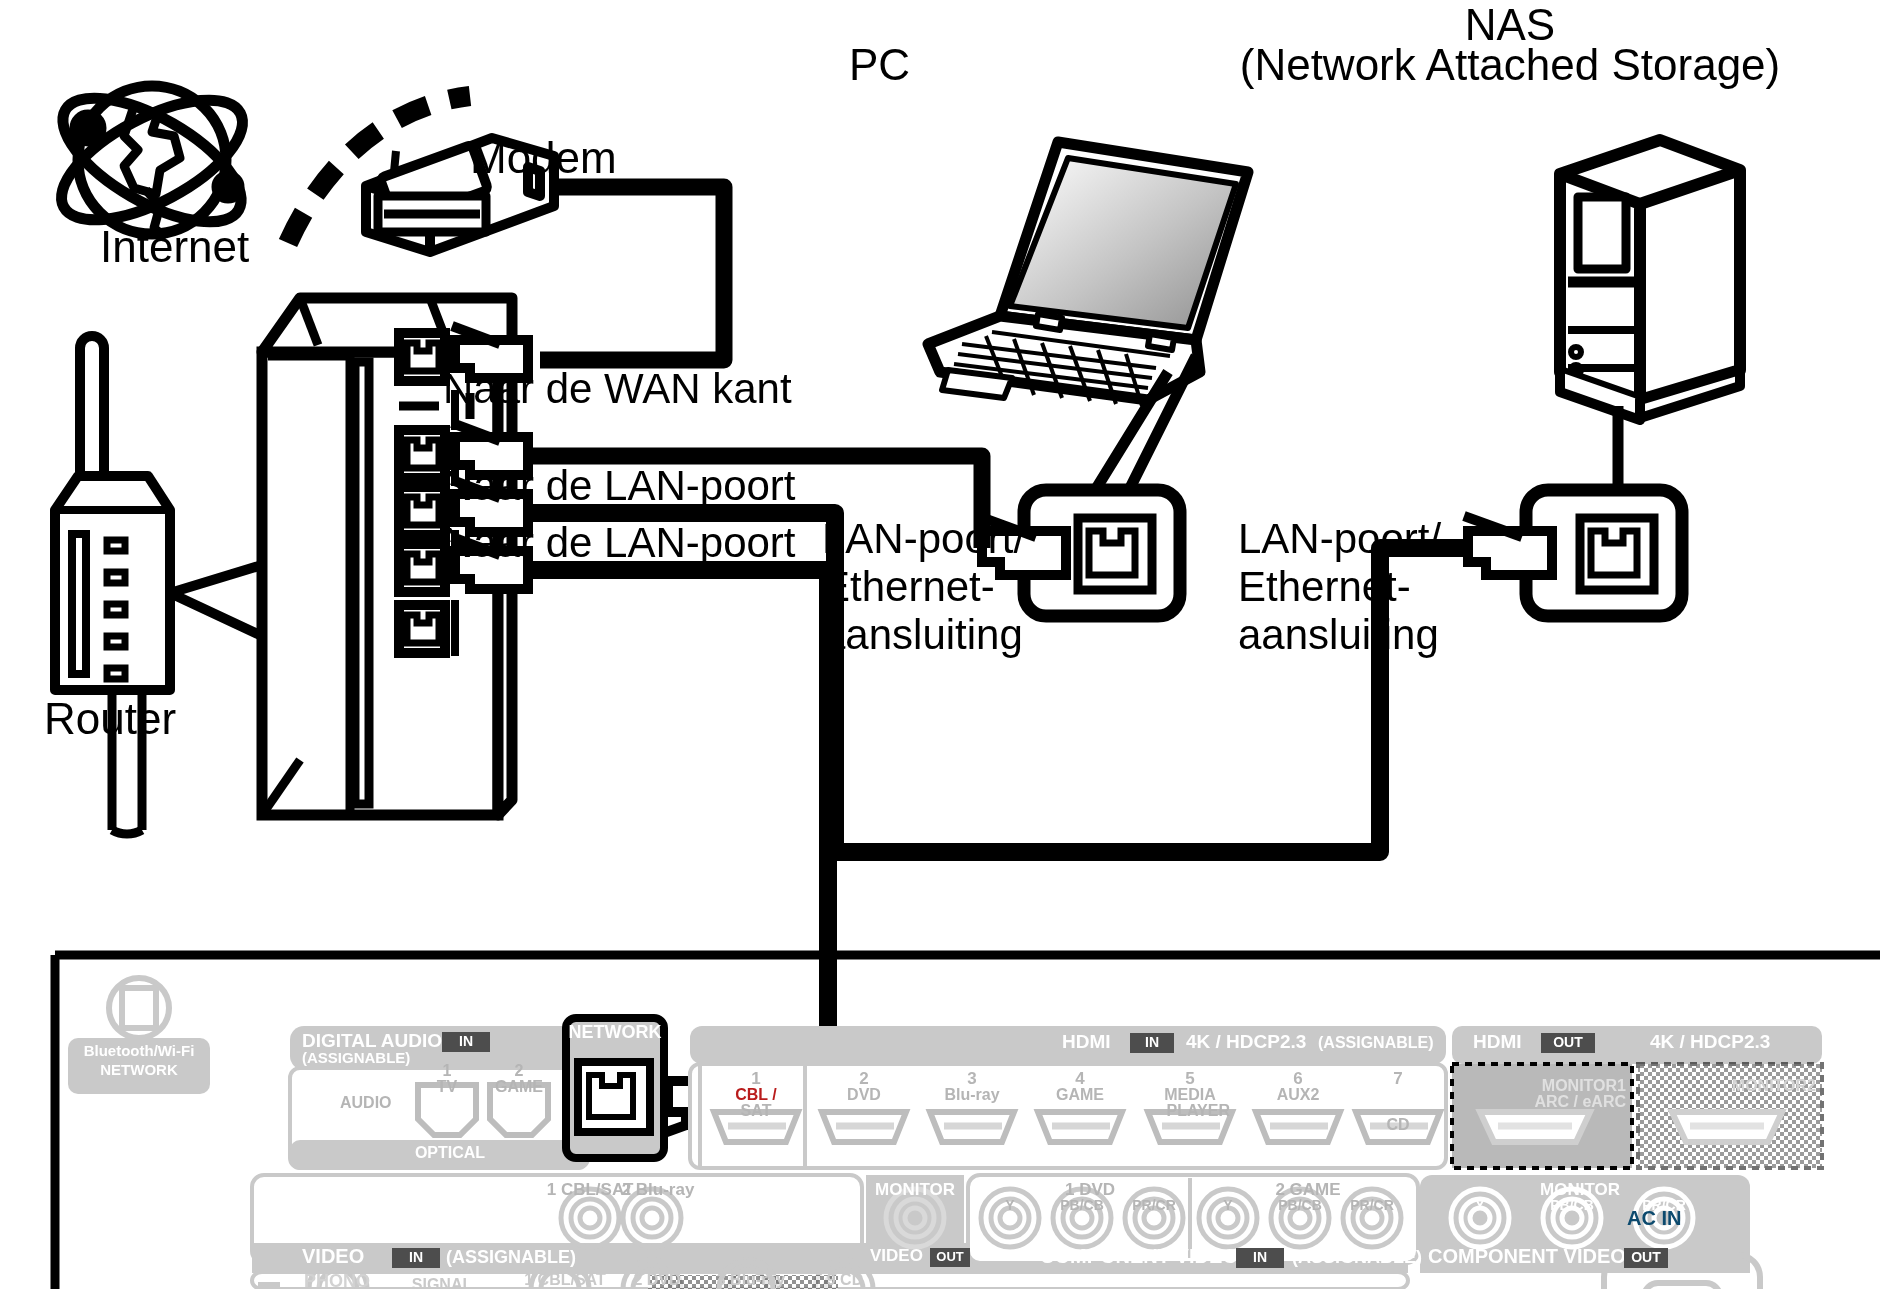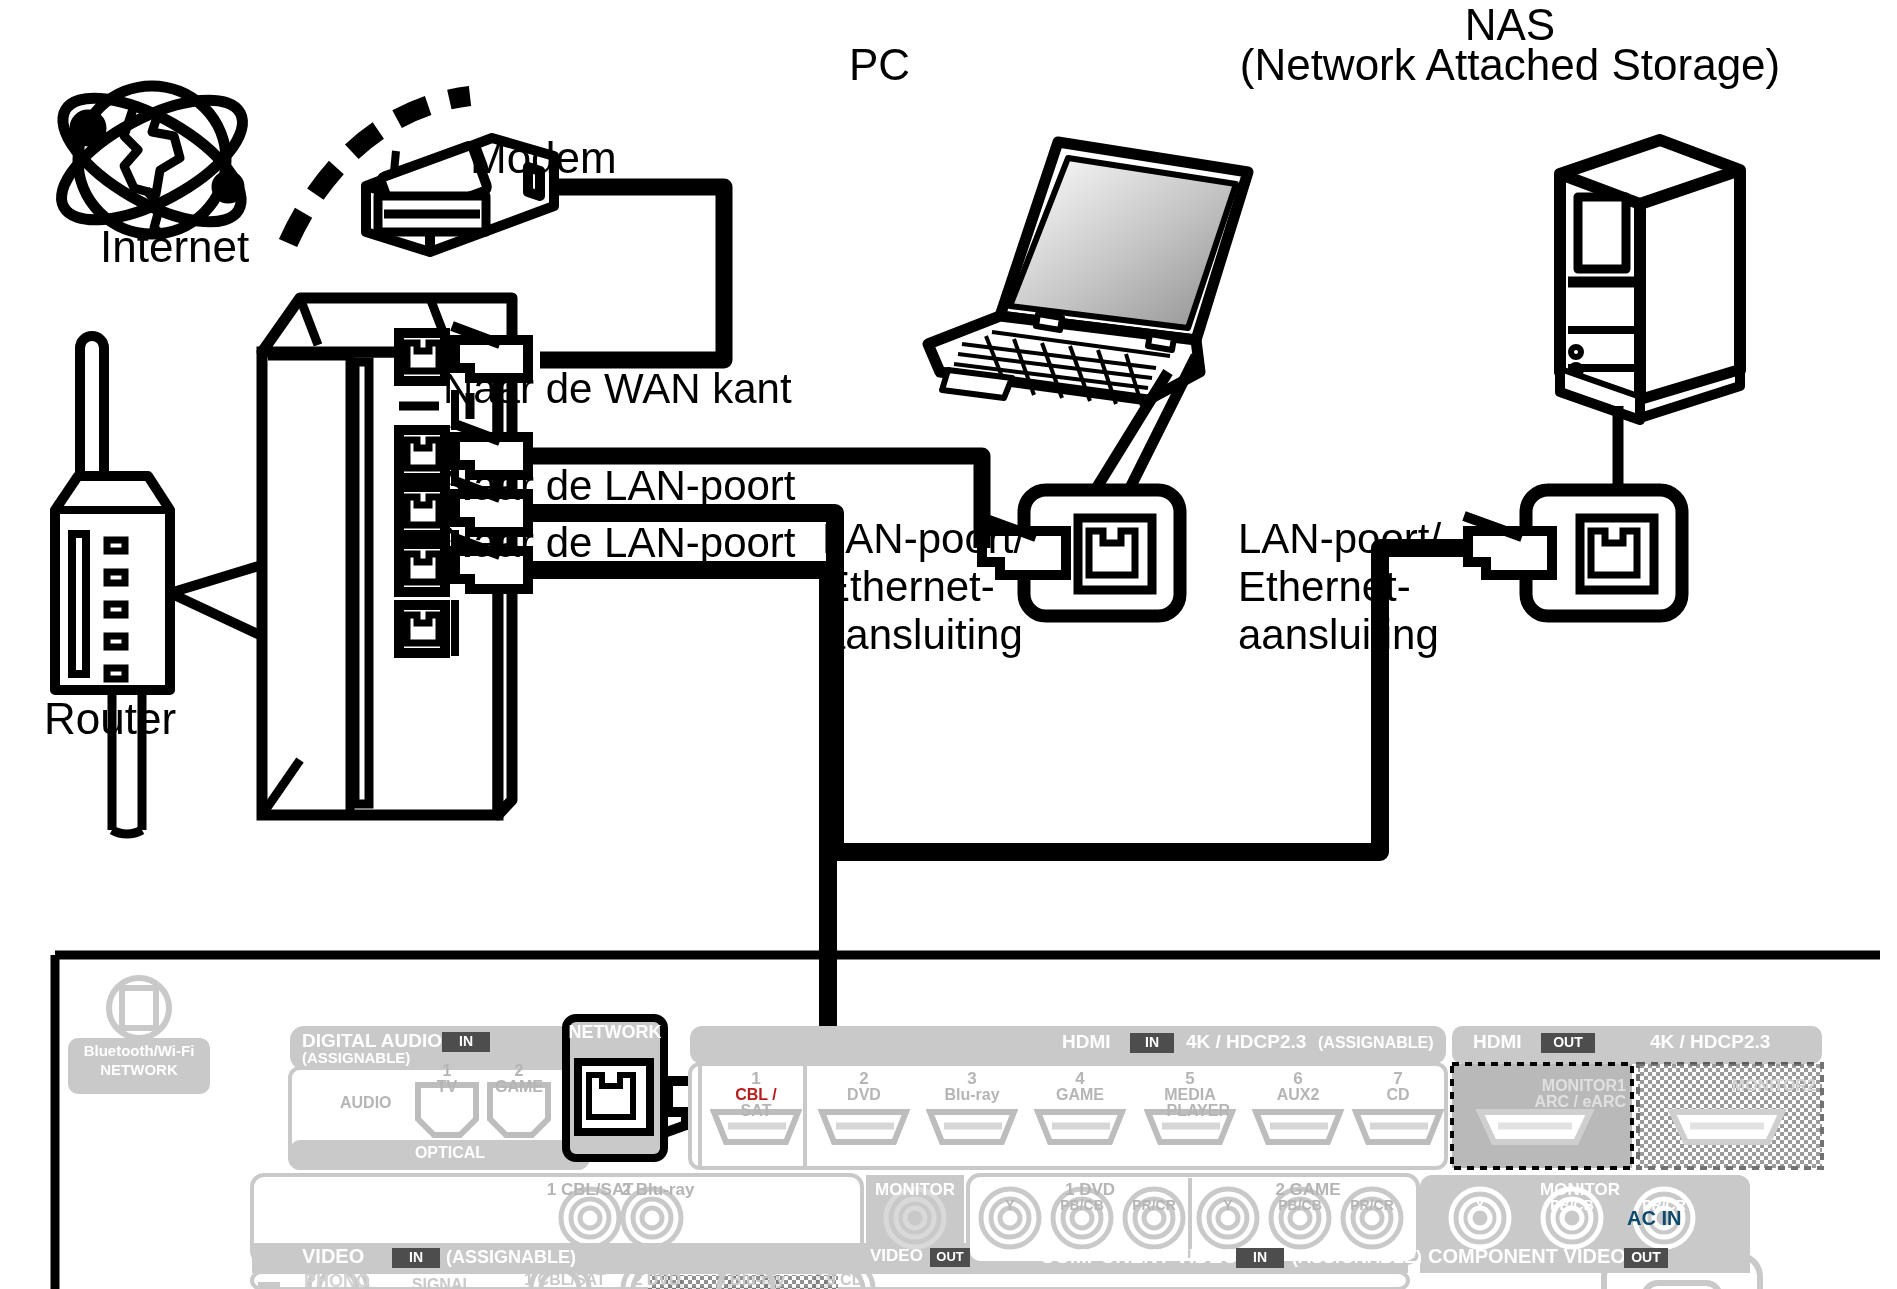--- a/index.html
+++ b/index.html
@@ -424,21 +424,21 @@
   <div class="lbl ctr" style="left:1040px;top:1086px;width:80px;font-size:16px;font-weight:bold;color:#b5b5b5;">GAME</div>
 
   <div class="lbl ctr" style="left:1160px;top:1069px;width:60px;font-size:17px;font-weight:bold;color:#b5b5b5;">5</div>
   <div class="lbl ctr" style="left:1150px;top:1086px;width:80px;font-size:16px;font-weight:bold;color:#b5b5b5;">MEDIA</div>
   <div class="lbl ctr" style="left:1150px;top:1102px;width:80px;font-size:16px;font-weight:bold;color:#b5b5b5;text-align:right;">PLAYER</div>
 
   <div class="lbl ctr" style="left:1268px;top:1069px;width:60px;font-size:17px;font-weight:bold;color:#b5b5b5;">6</div>
   <div class="lbl ctr" style="left:1258px;top:1086px;width:80px;font-size:16px;font-weight:bold;color:#b5b5b5;">AUX2</div>
 
   <div class="lbl ctr" style="left:1368px;top:1069px;width:60px;font-size:17px;font-weight:bold;color:#b5b5b5;">7</div>
-  <div class="lbl ctr" style="left:1358px;top:1086px;width:80px;font-size:16px;font-weight:bold;color:#b5b5b5;">CD</div>
+  <div class="lbl ctr" style="left:1358px;top:1116px;width:80px;font-size:16px;font-weight:bold;color:#b5b5b5;">CD</div>
 
   <div class="lbl" style="left:1473px;top:1031px;font-size:19px;font-weight:bold;color:#fff;">HDMI</div>
   <div class="lbl ctr" style="left:1541px;top:1033px;width:48px;font-size:14px;font-weight:bold;color:#fff;background:#4d4d4d;padding:2px 3px;">OUT</div>
   <div class="lbl" style="left:1650px;top:1031px;font-size:19px;font-weight:bold;color:#fff;">4K / HDCP2.3</div>
   <div class="lbl" style="left:1476px;top:1077px;width:150px;text-align:right;font-size:16px;font-weight:bold;color:#e0e0e0;">MONITOR1</div>
   <div class="lbl" style="left:1476px;top:1093px;width:150px;text-align:right;font-size:16px;font-weight:bold;color:#e0e0e0;">ARC / eARC</div>
   <div class="lbl" style="left:1660px;top:1077px;width:156px;text-align:right;font-size:16px;font-weight:bold;color:#d2d2d2;border-radius:6px;">MONITOR2</div>
 
   <div class="lbl ctr" style="left:540px;top:1180px;width:100px;font-size:17px;font-weight:bold;color:#b5b5b5;">1 CBL/SAT</div>
   <div class="lbl ctr" style="left:608px;top:1180px;width:100px;font-size:17px;font-weight:bold;color:#b5b5b5;">2 Blu-ray</div>

